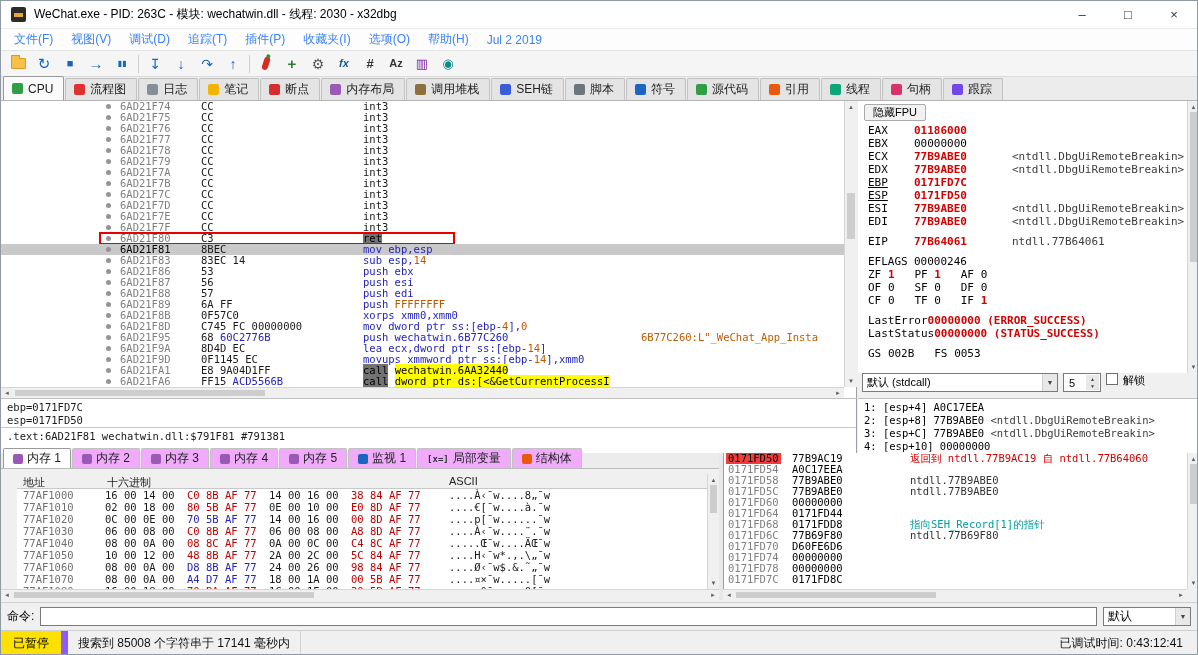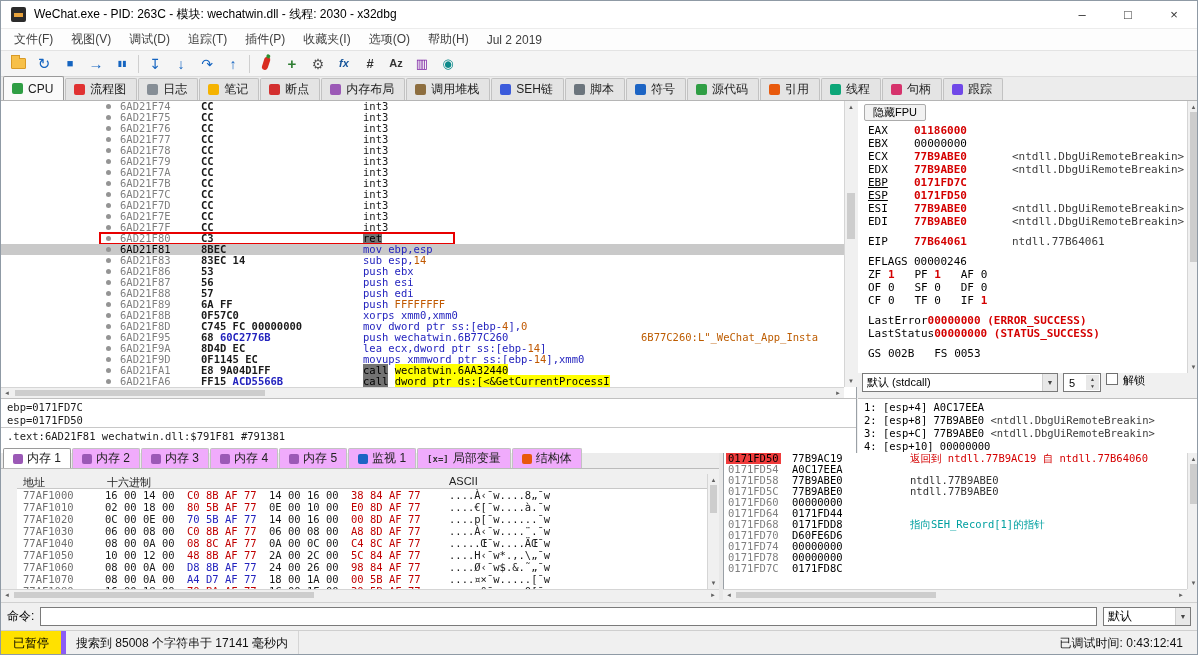--- a/index.html
+++ b/index.html
@@ -9,21 +9,21 @@
   
   #titlebar{position:absolute;left:0;top:0;width:100%;height:28px;background:#fff;display:flex;align-items:center;border-bottom:1px solid #ececec;}
   .appicon{width:15px;height:15px;margin:0 8px 0 10px;background:#2b2b2b;border-radius:2px;position:relative;}
   .appicon::after{content:"";position:absolute;left:3px;top:6px;width:9px;height:4px;background:#e8a33d;}
   .title{font-size:12px;color:#000;}
   .wbtns{margin-left:auto;display:flex;height:100%;}
   .wbtn{width:46px;height:100%;display:flex;align-items:center;justify-content:center;font-size:13px;color:#333;}
 
   
   #menubar{position:absolute;top:28px;left:0;width:100%;height:22px;background:#fdfdfd;border-bottom:1px solid #e3e3e3;display:flex;align-items:center;padding-left:4px;font-size:12px;}
-  .mitem{padding:0 9px;height:100%;display:flex;align-items:center;color:#404040;}
+  .mitem{padding:0 9px;height:100%;display:flex;align-items:center;color:#3b82f6;}
 
   
   #toolbar{position:absolute;top:50px;left:0;width:100%;height:26px;background:#f5f5f5;border-bottom:1px solid #dcdcdc;display:flex;align-items:center;padding-left:4px;}
   .tbtn{width:26px;height:22px;display:flex;align-items:center;justify-content:center;border-radius:2px;}
   .tglyph{line-height:1;}
   .tsep{width:1px;height:18px;background:#cfcfcf;margin:0 3px;}
   .folder{width:15px;height:11px;background:#f7c049;border:1px solid #d99a26;border-radius:1px;position:relative;display:inline-block;}
   .folder::before{content:"";position:absolute;top:-4px;left:-1px;width:7px;height:3px;background:#f7c049;border:1px solid #d99a26;border-bottom:none;}
   .pepper{width:6px;height:13px;background:#d92b1f;border-radius:3px 3px 4px 4px;transform:rotate(18deg);position:relative;display:inline-block;}
   .pepper::before{content:"";position:absolute;top:-3px;left:1px;width:4px;height:4px;background:#2f8f2f;border-radius:2px;}
@@ -35,21 +35,21 @@
   .ticon{width:11px;height:11px;border-radius:2px;display:inline-block;}
 
   
   #disasm{position:absolute;top:100px;left:0;width:856px;height:297px;background:#fff;border-right:1px solid #9aa0a6;}
   #drows{position:absolute;left:0;top:0;width:843px;height:286px;overflow:hidden;}
   .drow{position:relative;height:11px;font:10.5px/11px "DejaVu Sans Mono",monospace;white-space:pre;color:#1a1a1a;}
   .drow.sel{background:#c9c9c9;}
   .ddot{position:absolute;left:105px;top:3px;width:5px;height:5px;border-radius:50%;background:#949494;}
   .daddr{position:absolute;left:119px;color:#7f7f7f;}
   .sel .daddr{color:#000;}
-  .dbytes{position:absolute;left:200px;font-weight:bold;}
+  .dbytes{position:absolute;left:200px;}
   .dinstr{position:absolute;left:362px;}
   .dcmt{position:absolute;left:640px;color:#bd5c00;}
   .tk-m{color:#2323be;}
   .tk-n{color:#c05800;}
   .tk-k{color:#1a1a1a;}
   .tk-b{color:#2323be;}
   .tk-cy{background:#737373;color:#000;}
   .tk-yl{background:#ffff00;color:#000;}
   .redbox{position:absolute;left:98px;top:-1px;width:356px;height:13px;border:2px solid #e80000;pointer-events:none;}
 
@@ -120,21 +120,21 @@
   .scmt.g{color:#333;}
   #splitgap{position:absolute;top:452px;left:718px;width:4px;height:147px;background:#e8e8e8;}
 
   
   #cmdbar{position:absolute;top:601px;left:0;width:100%;height:28px;background:#f0f0f0;display:flex;align-items:center;padding:0 6px;gap:6px;border-top:1px solid #d0d0d0;font-size:12px;}
   #cmdinput{flex:1;height:19px;border:1px solid #7a7a7a;background:#fff;font:11px "DejaVu Sans Mono",monospace;padding:0 3px;}
   .cmdcombo{width:88px;}
 
   
   #statusbar{position:absolute;top:629px;left:0;width:100%;height:26px;background:#f0f0f0;border-top:1px solid #cfcfcf;display:flex;align-items:center;font-size:12px;color:#111;}
-  .badge{height:100%;display:flex;align-items:center;padding:0 12px;background:#ffe100;color:#000;border-right:5px solid #8b5cf6;}
+  .badge{height:100%;display:flex;align-items:center;padding:0 12px;background:#ffe100;color:#000;border-right:7px solid #8b5cf6;}
   .statusmsg{padding:0 10px;}
   .ssep{width:1px;height:100%;background:#d5d5d5;}
   .statustime{margin-left:auto;padding-right:14px;}
 </style>
 </head>
 <body>
 
 <div id="win">
 
   <div id="titlebar">
@@ -449,20 +449,21 @@
 
   <div id="stack">
     <div id="stackrows">
         <div class="srow"><span class="saddr esp">0171FD50</span><span class="sval">77B9AC19</span><span class="scmt r">返回到 ntdll.77B9AC19 自 ntdll.77B64060</span></div>
         <div class="srow"><span class="saddr">0171FD54</span><span class="sval">A0C17EEA</span></div>
         <div class="srow"><span class="saddr">0171FD58</span><span class="sval">77B9ABE0</span><span class="scmt g">ntdll.77B9ABE0</span></div>
         <div class="srow"><span class="saddr">0171FD5C</span><span class="sval">77B9ABE0</span><span class="scmt g">ntdll.77B9ABE0</span></div>
         <div class="srow"><span class="saddr">0171FD60</span><span class="sval">00000000</span></div>
         <div class="srow"><span class="saddr">0171FD64</span><span class="sval">0171FD44</span></div>
         <div class="srow"><span class="saddr">0171FD68</span><span class="sval">0171FDD8</span><span class="scmt t">指向SEH_Record[1]的指针</span></div>
+        <div class="srow"><span class="saddr">0171FD6C</span><span class="sval">77B69F80</span><span class="scmt g">ntdll.77B69F80</span></div>
         <div class="srow"><span class="saddr">0171FD70</span><span class="sval">D60FE6D6</span></div>
         <div class="srow"><span class="saddr">0171FD74</span><span class="sval">00000000</span></div>
         <div class="srow"><span class="saddr">0171FD78</span><span class="sval">00000000</span></div>
         <div class="srow"><span class="saddr">0171FD7C</span><span class="sval">0171FD8C</span></div>
       </div>
   </div>
   <div class="sb sbv" style="left:1186px;top:452px;width:12px;height:136px;">
     <span class="sba" style="top:1px;">▲</span>
     <div class="sbt" style="top:11px;height:40px;left:2px;right:2px;"></div>
     <span class="sba" style="bottom:1px;">▼</span>

